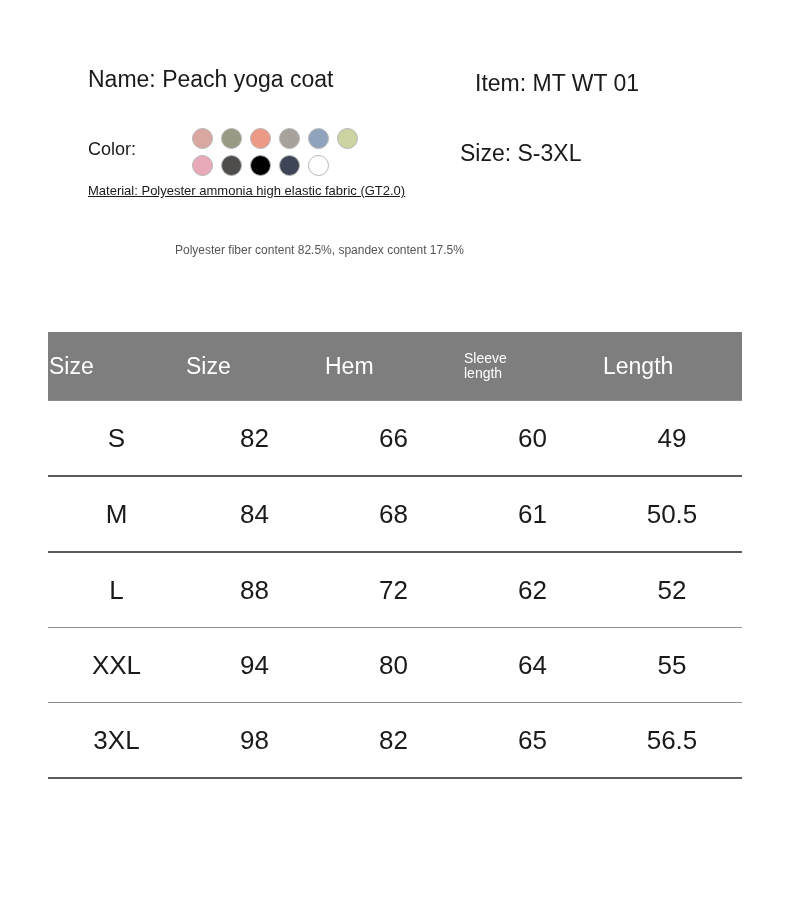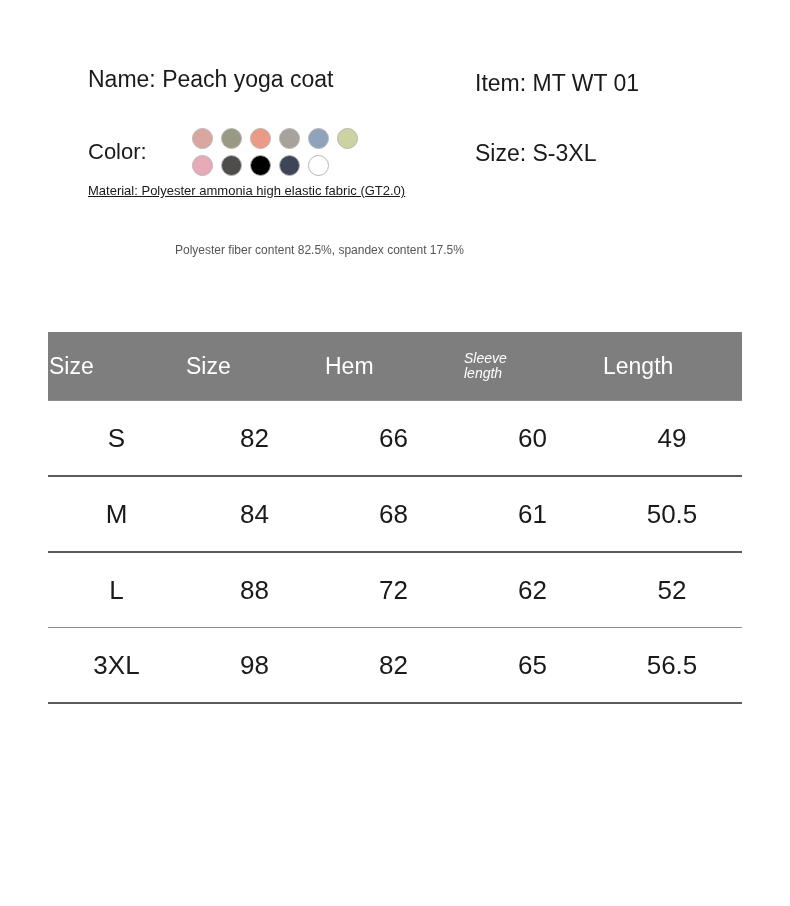--- a/index.html
+++ b/index.html
@@ -37,21 +37,21 @@
     top: 70px;
     font-size: 23px;
     white-space: nowrap;
   }
 
   
   .row-color-label {
     position: absolute;
     left: 88px;
     top: 139px;
-    font-size: 22px;
+    font-size: 18px;
     white-space: nowrap;
   }
   .swatch-grid {
     position: absolute;
     left: 192px;
     top: 128px;
     display: grid;
     grid-template-columns: repeat(6, 29px);
     grid-auto-rows: 27px;
     column-gap: 0px;
@@ -59,21 +59,21 @@
   }
   .swatch {
     width: 21px;
     height: 21px;
     border-radius: 50%;
     box-sizing: border-box;
     border: 1px solid #b6b6b6;
   }
   .row-size {
     position: absolute;
-    left: 475px;
+    left: 460px;
     top: 140px;
     font-size: 23px;
     white-space: nowrap;
   }
 
   
   .material {
     position: absolute;
     left: 88px;
     top: 183px;
@@ -107,21 +107,20 @@
     font-weight: normal;
     font-size: 23px;
     height: 66px;
     text-align: left;
     vertical-align: middle;
     border: none;
   }
   .size-table th.small {
     font-size: 14px;
     line-height: 1.1;
-    font-style: italic;
   }
   .size-table td {
     height: 72px;
     text-align: center;
     vertical-align: middle;
     font-size: 26px;
     background: #ffffff;
     border-top: 1px solid #8d8d8d;
     border-bottom: 1px solid #8d8d8d;
     border-left: none;
@@ -205,20 +204,27 @@
       <td>61</td>
       <td>50.5</td>
     </tr>
     <tr>
       <td>L</td>
       <td>88</td>
       <td>72</td>
       <td>62</td>
       <td>52</td>
     </tr>
+    <tr>
+      <td>XXL</td>
+      <td>94</td>
+      <td>80</td>
+      <td>64</td>
+      <td>55</td>
+    </tr>
     <tr class="last">
       <td>3XL</td>
       <td>98</td>
       <td>82</td>
       <td>65</td>
       <td>56.5</td>
     </tr>
   </tbody>
 </table>
 

